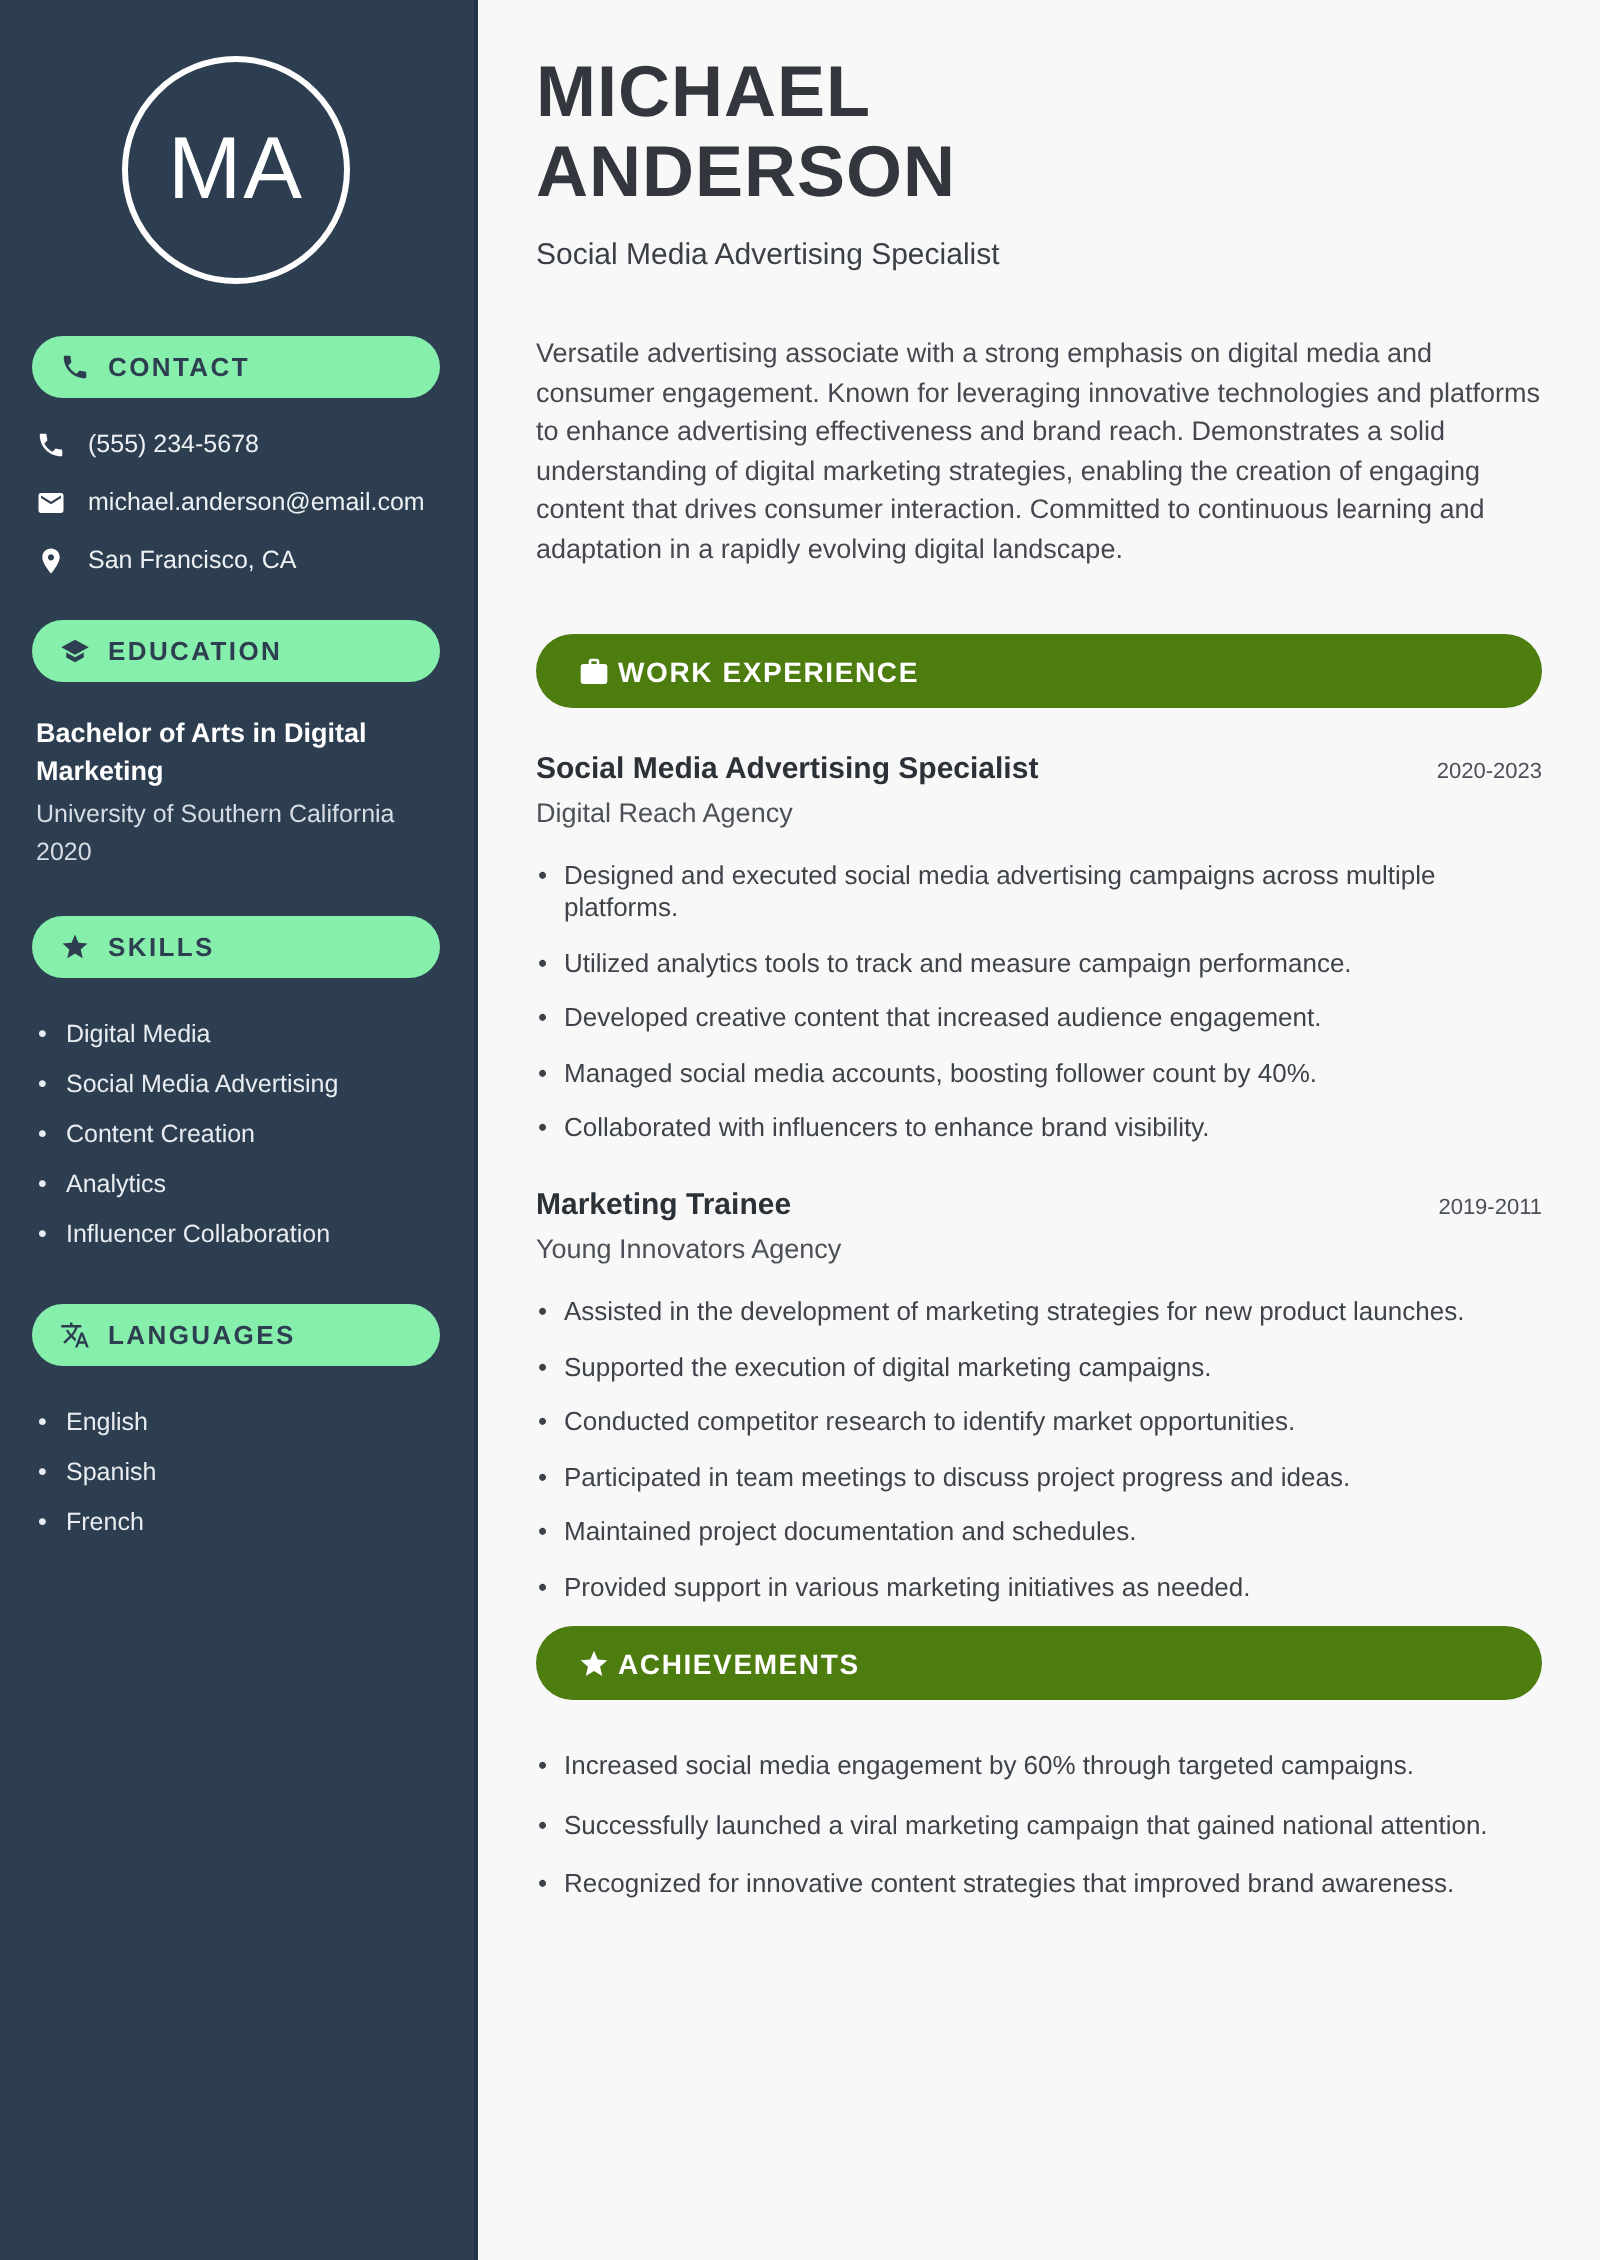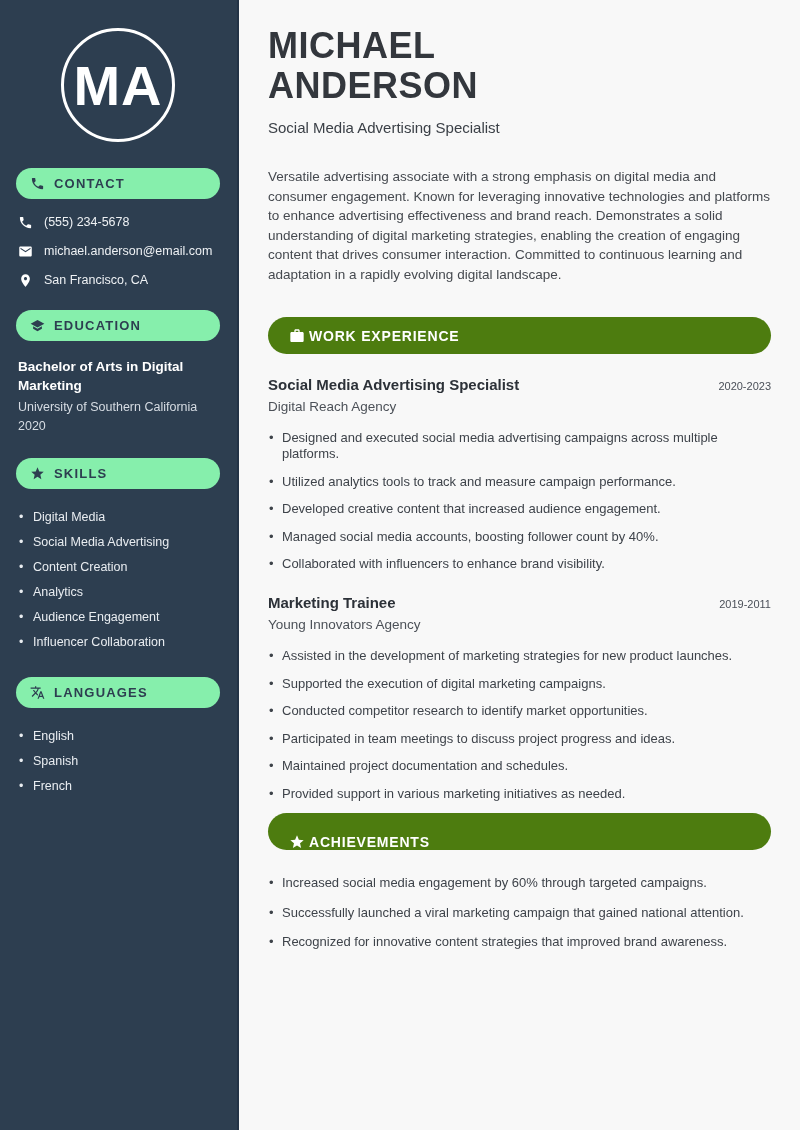--- a/index.html
+++ b/index.html
@@ -22,21 +22,21 @@
     padding: 28px 17px 20px 16px;
   }
   .avatar-wrap { display: flex; justify-content: center; margin-bottom: 26px; }
   .avatar {
     width: 114px; height: 114px;
     border: 3px solid #ffffff;
     border-radius: 50%;
     display: flex; align-items: center; justify-content: center;
   }
   .avatar span {
-    font-size: 56px; font-weight: 700; color: #ffffff; letter-spacing: 1px;
+    font-size: 44px; font-weight: 400; color: #ffffff; letter-spacing: 1px;
   }
   .side-pill {
     background: #86efac;
     color: #2d3e50;
     border-radius: 16px;
     height: 31px;
     display: flex; align-items: center;
     gap: 9px;
     padding: 0 14px;
     font-size: 13px; font-weight: 700; letter-spacing: 1.2px;
@@ -125,21 +125,21 @@
     line-height: 16px;
     padding-left: 14px;
     margin-bottom: 11.5px;
     position: relative;
   }
   ul.main-list li::before {
     content: "•";
     position: absolute; left: 1px;
     color: #3e434a;
   }
-  .achievements-pill { margin-top: 10px; align-items: flex-end; }
+  .achievements-pill { margin-top: 10px; }
   ul.achieve-list { margin-top: 25px; }
   ul.achieve-list li { margin-bottom: 13.5px; }
 </style>
 </head>
 <body>
 
 <div class="page">
 
   <aside class="sidebar">
 
@@ -208,21 +208,20 @@
               <path d="M12 17.27L18.18 21l-1.64-7.03L22 9.24l-7.19-.61L12 2 9.19 8.63 2 9.24l5.46 4.73L5.82 21z"></path>
             </svg>
         </span>
         <span>SKILLS</span>
       </div>
       <ul class="side-list">
         <li>Digital Media</li>
         <li>Social Media Advertising</li>
         <li>Content Creation</li>
         <li>Analytics</li>
-        <li>Audience Engagement</li>
         <li>Influencer Collaboration</li>
       </ul>
     </section>
 
     <section class="side-section">
       <div class="side-pill">
         <span class="icon">
           <svg viewBox="0 0 24 24" fill="currentColor">
               <path d="M12.87 15.07l-2.54-2.51.03-.03c1.74-1.94 2.98-4.17 3.71-6.53H17V4h-7V2H8v2H1v1.99h11.17C11.5 7.92 10.44 9.75 9 11.35 8.07 10.32 7.3 9.19 6.69 8h-2c.73 1.63 1.73 3.17 2.98 4.56l-5.09 5.02L4 19l5-5 3.11 3.11.76-2.04zM18.5 10h-2L12 22h2l1.12-3h4.75L21 22h2l-4.5-12zm-2.62 7l1.62-4.33L19.12 17h-3.24z"></path>
             </svg>

